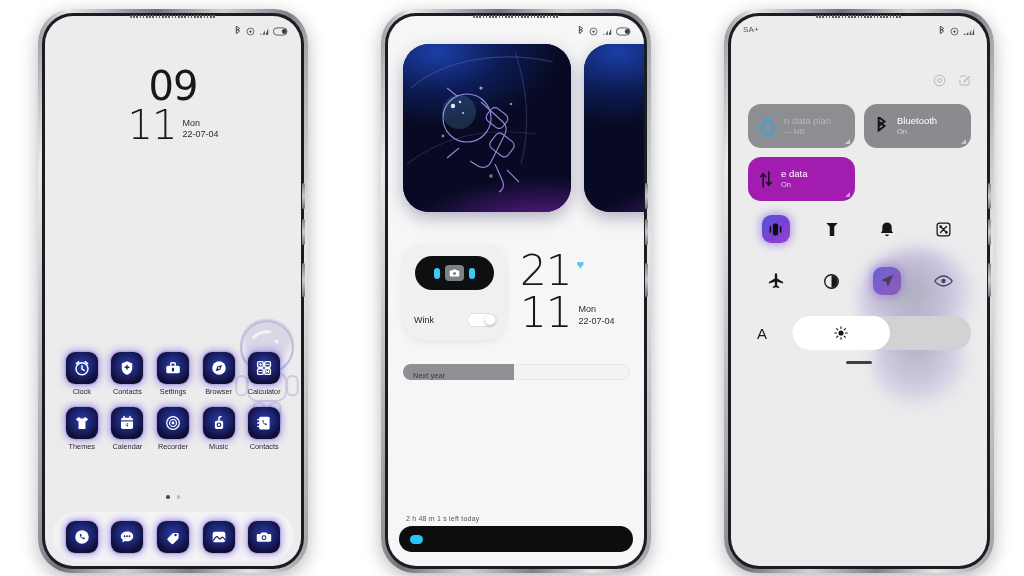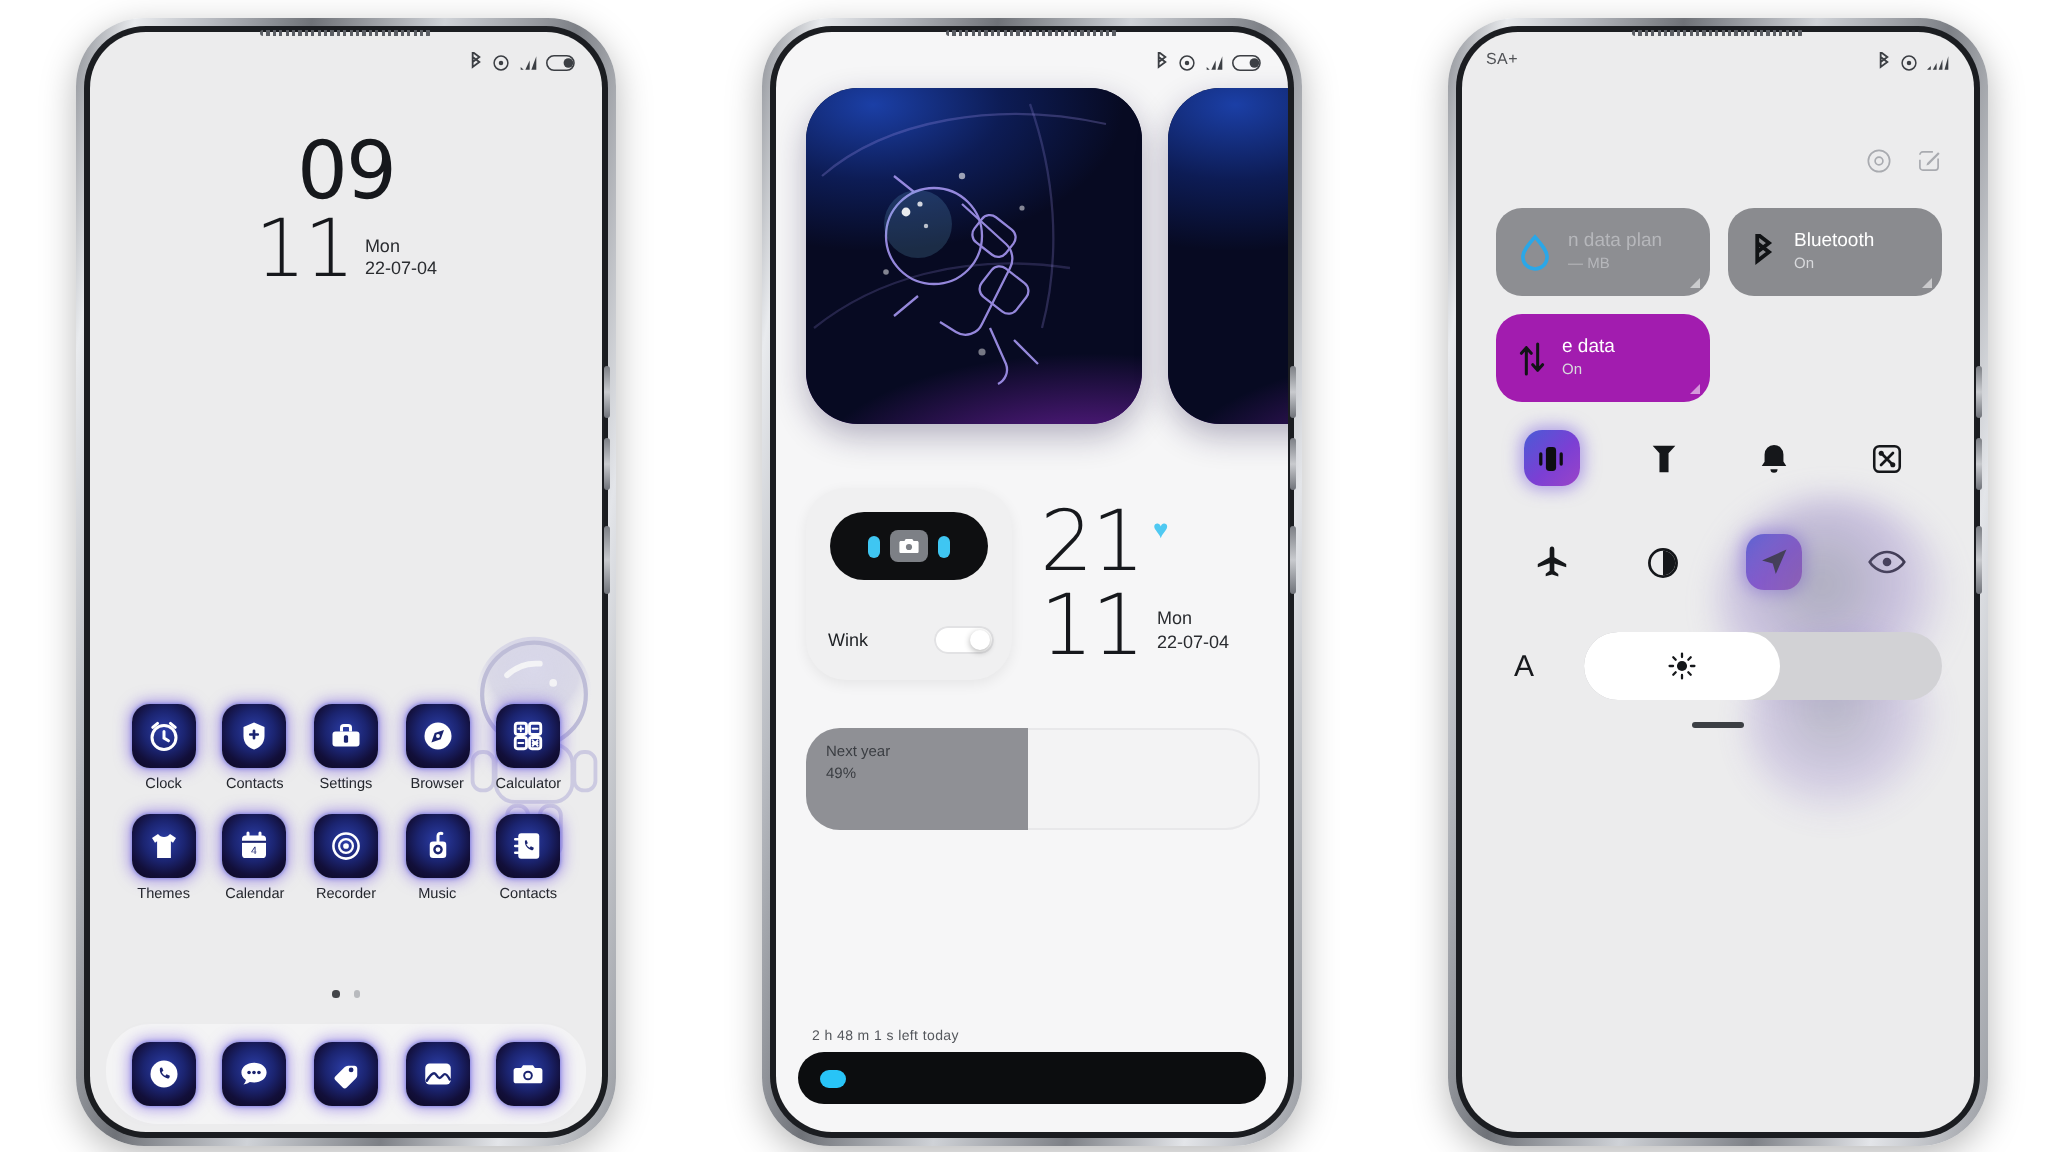--- a/index.html
+++ b/index.html
@@ -99,21 +99,21 @@
   .c2hh{font-family:"DejaVu Sans",sans-serif;font-size:42px;line-height:.9;
     font-weight:300;color:#16181c;letter-spacing:-1px;}
   .heart{color:#4fc9f2;font-size:13px;margin-top:5px;}
   .c2row2{display:flex;align-items:flex-end;gap:7px;margin-top:4px;}
   .c2mm{font-family:"DejaVu Sans",sans-serif;font-size:42px;line-height:.9;
     font-weight:300;color:#16181c;letter-spacing:-1px;}
   .c2meta{display:flex;flex-direction:column;margin-bottom:4px;}
   .c2dow{font-size:9px;color:#2a2c30;line-height:1.3;}
   .c2date{font-size:9px;color:#2a2c30;line-height:1.3;}
   .pillrow{position:absolute;left:15px;right:14px;top:348px;display:flex;gap:12px;}
-  .pbar{position:relative;flex:1;height:51px;border-radius:17px;background:#f3f3f4;
+  .pbar{position:relative;flex:1;height:16px;border-radius:17px;background:#f3f3f4;
     overflow:hidden;box-shadow:inset 0 0 0 1px #e8e8ea;}
   .pfill{position:absolute;left:0;top:0;bottom:0;}
   .ptxt{position:absolute;left:10px;top:7px;}
   .ptitle{font-size:7.5px;color:#3a3d42;line-height:1.45;}
   .pval{font-size:7.5px;color:#3a3d42;line-height:1.45;}
   .leftnote{position:absolute;left:18px;bottom:44px;font-size:7px;color:#54575c;letter-spacing:.2px;}
   .blackbar{position:absolute;left:11px;right:11px;bottom:14px;height:26px;border-radius:14px;
     background:#0c0d0f;display:flex;align-items:center;padding-left:11px;box-sizing:border-box;}
   .bdot{width:13px;height:9px;border-radius:5px;background:#28c4f7;}
 

